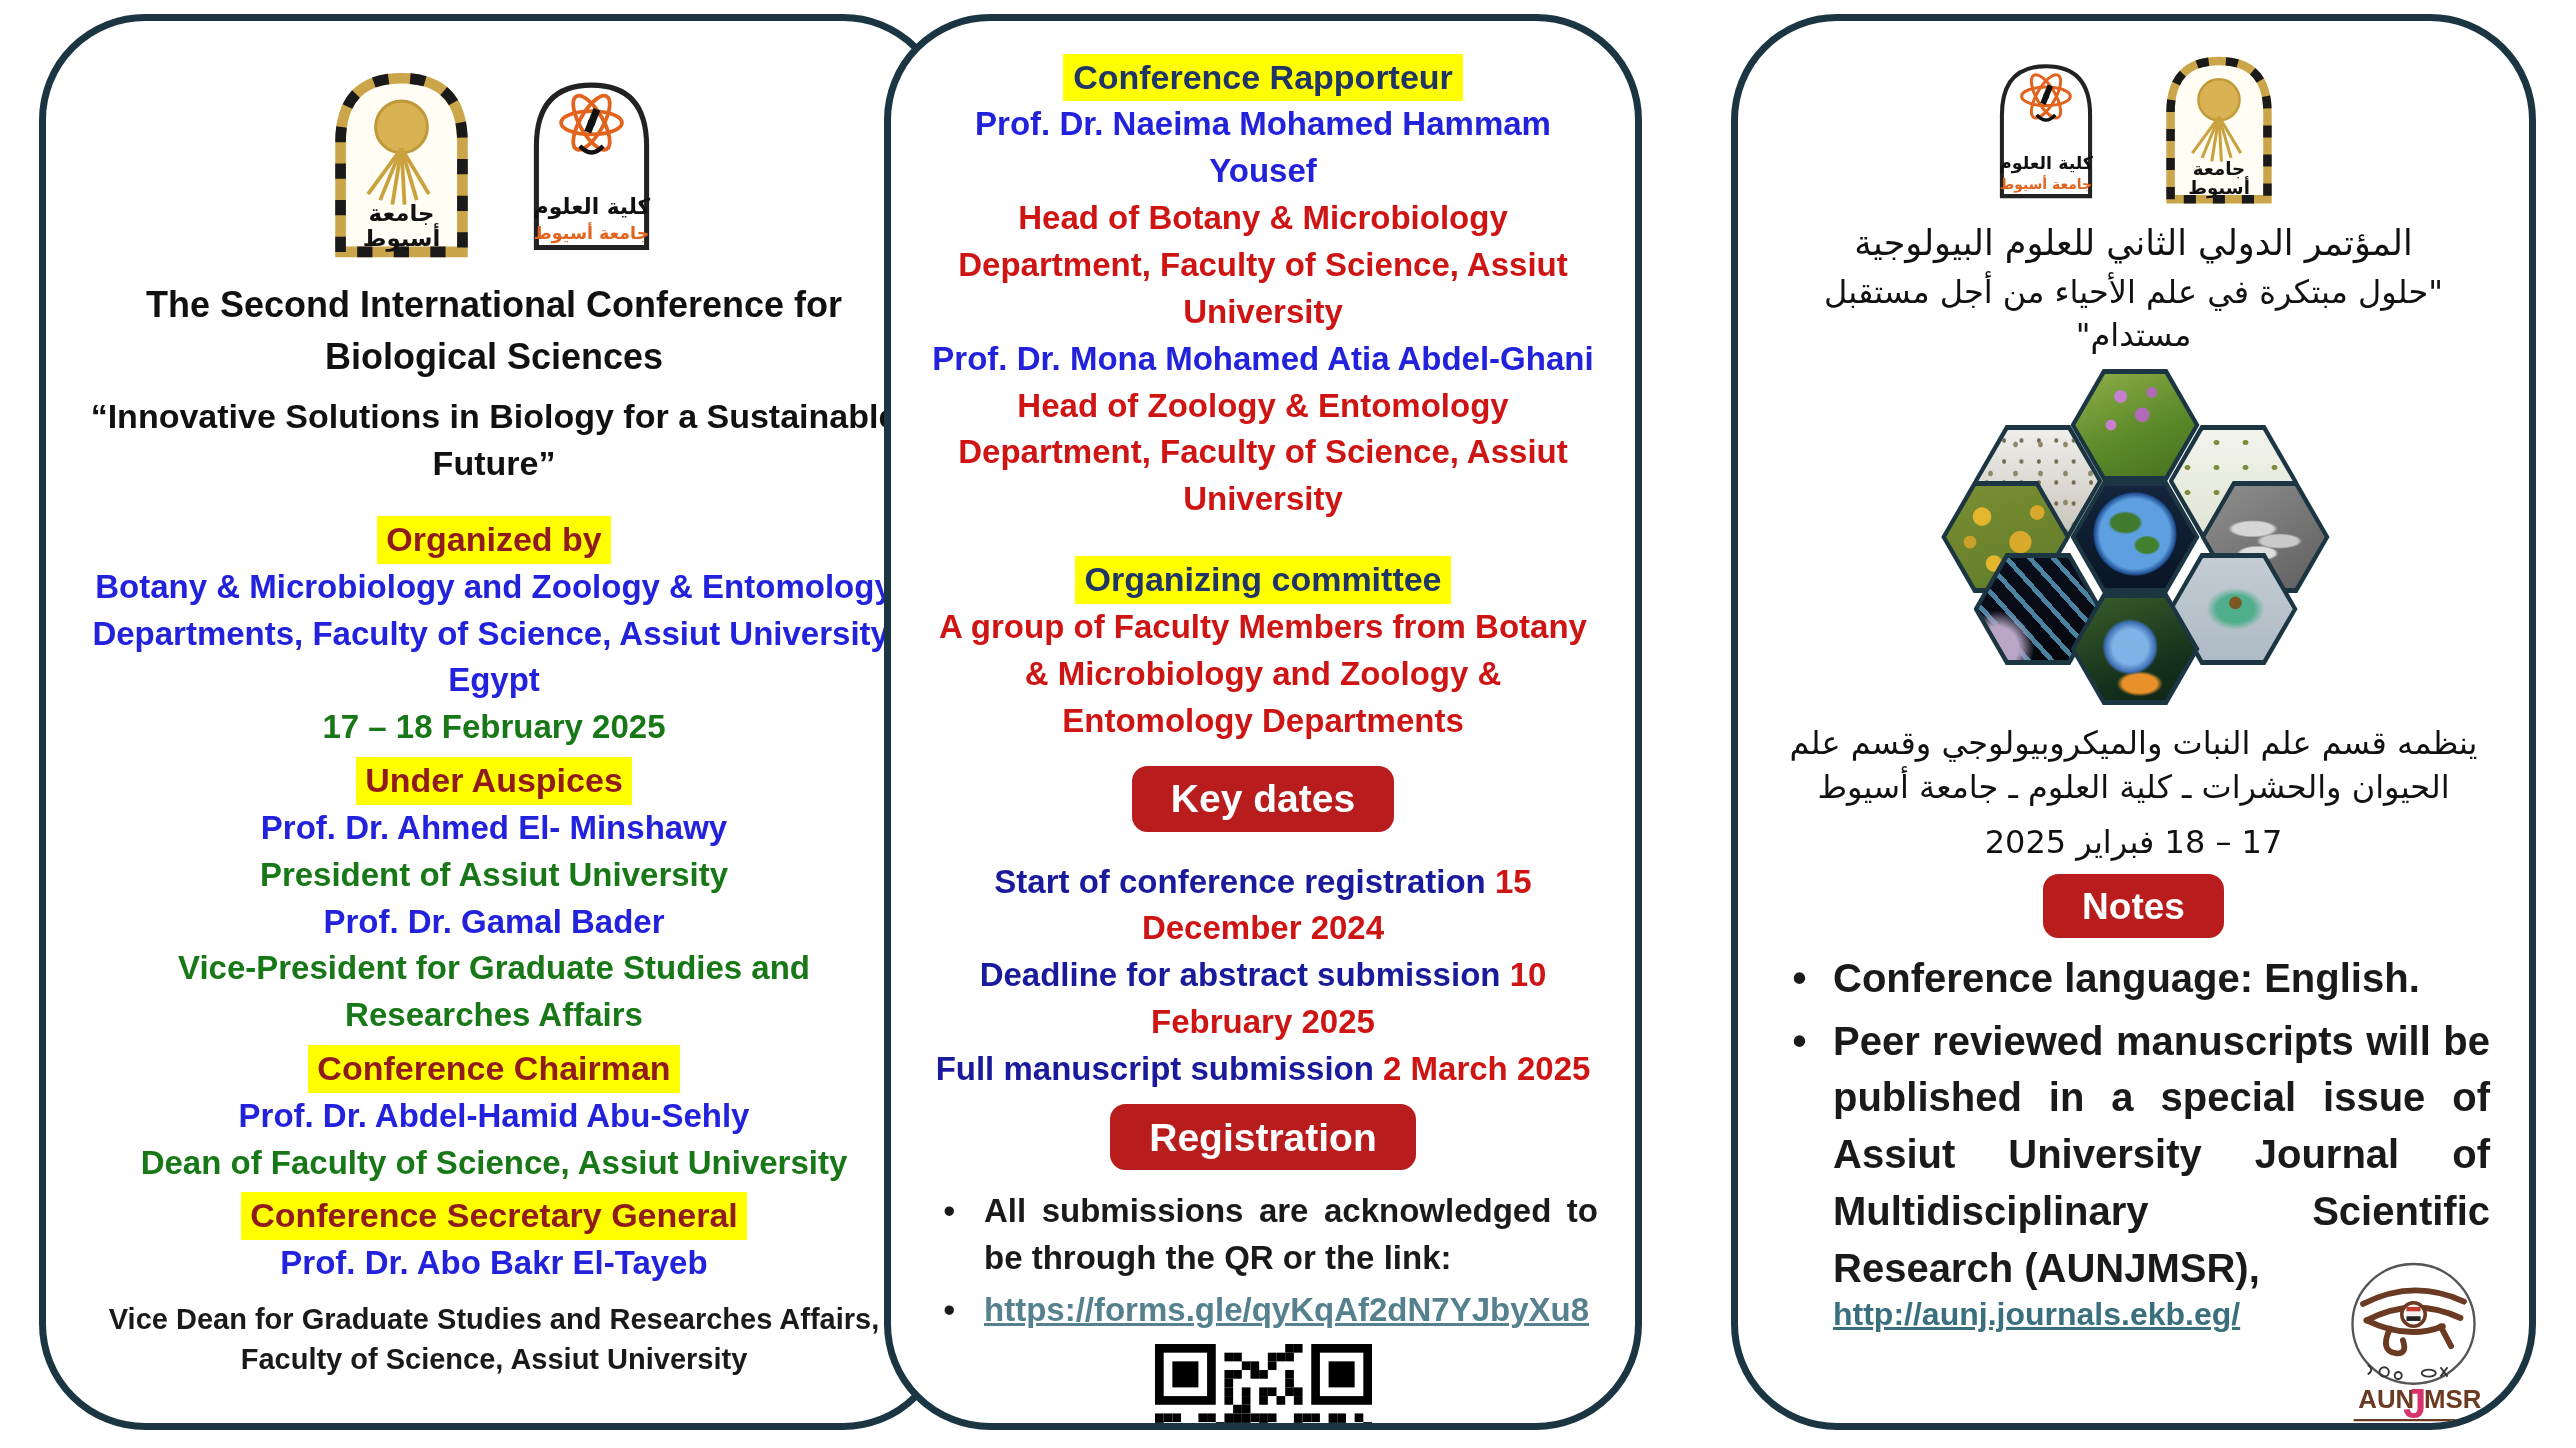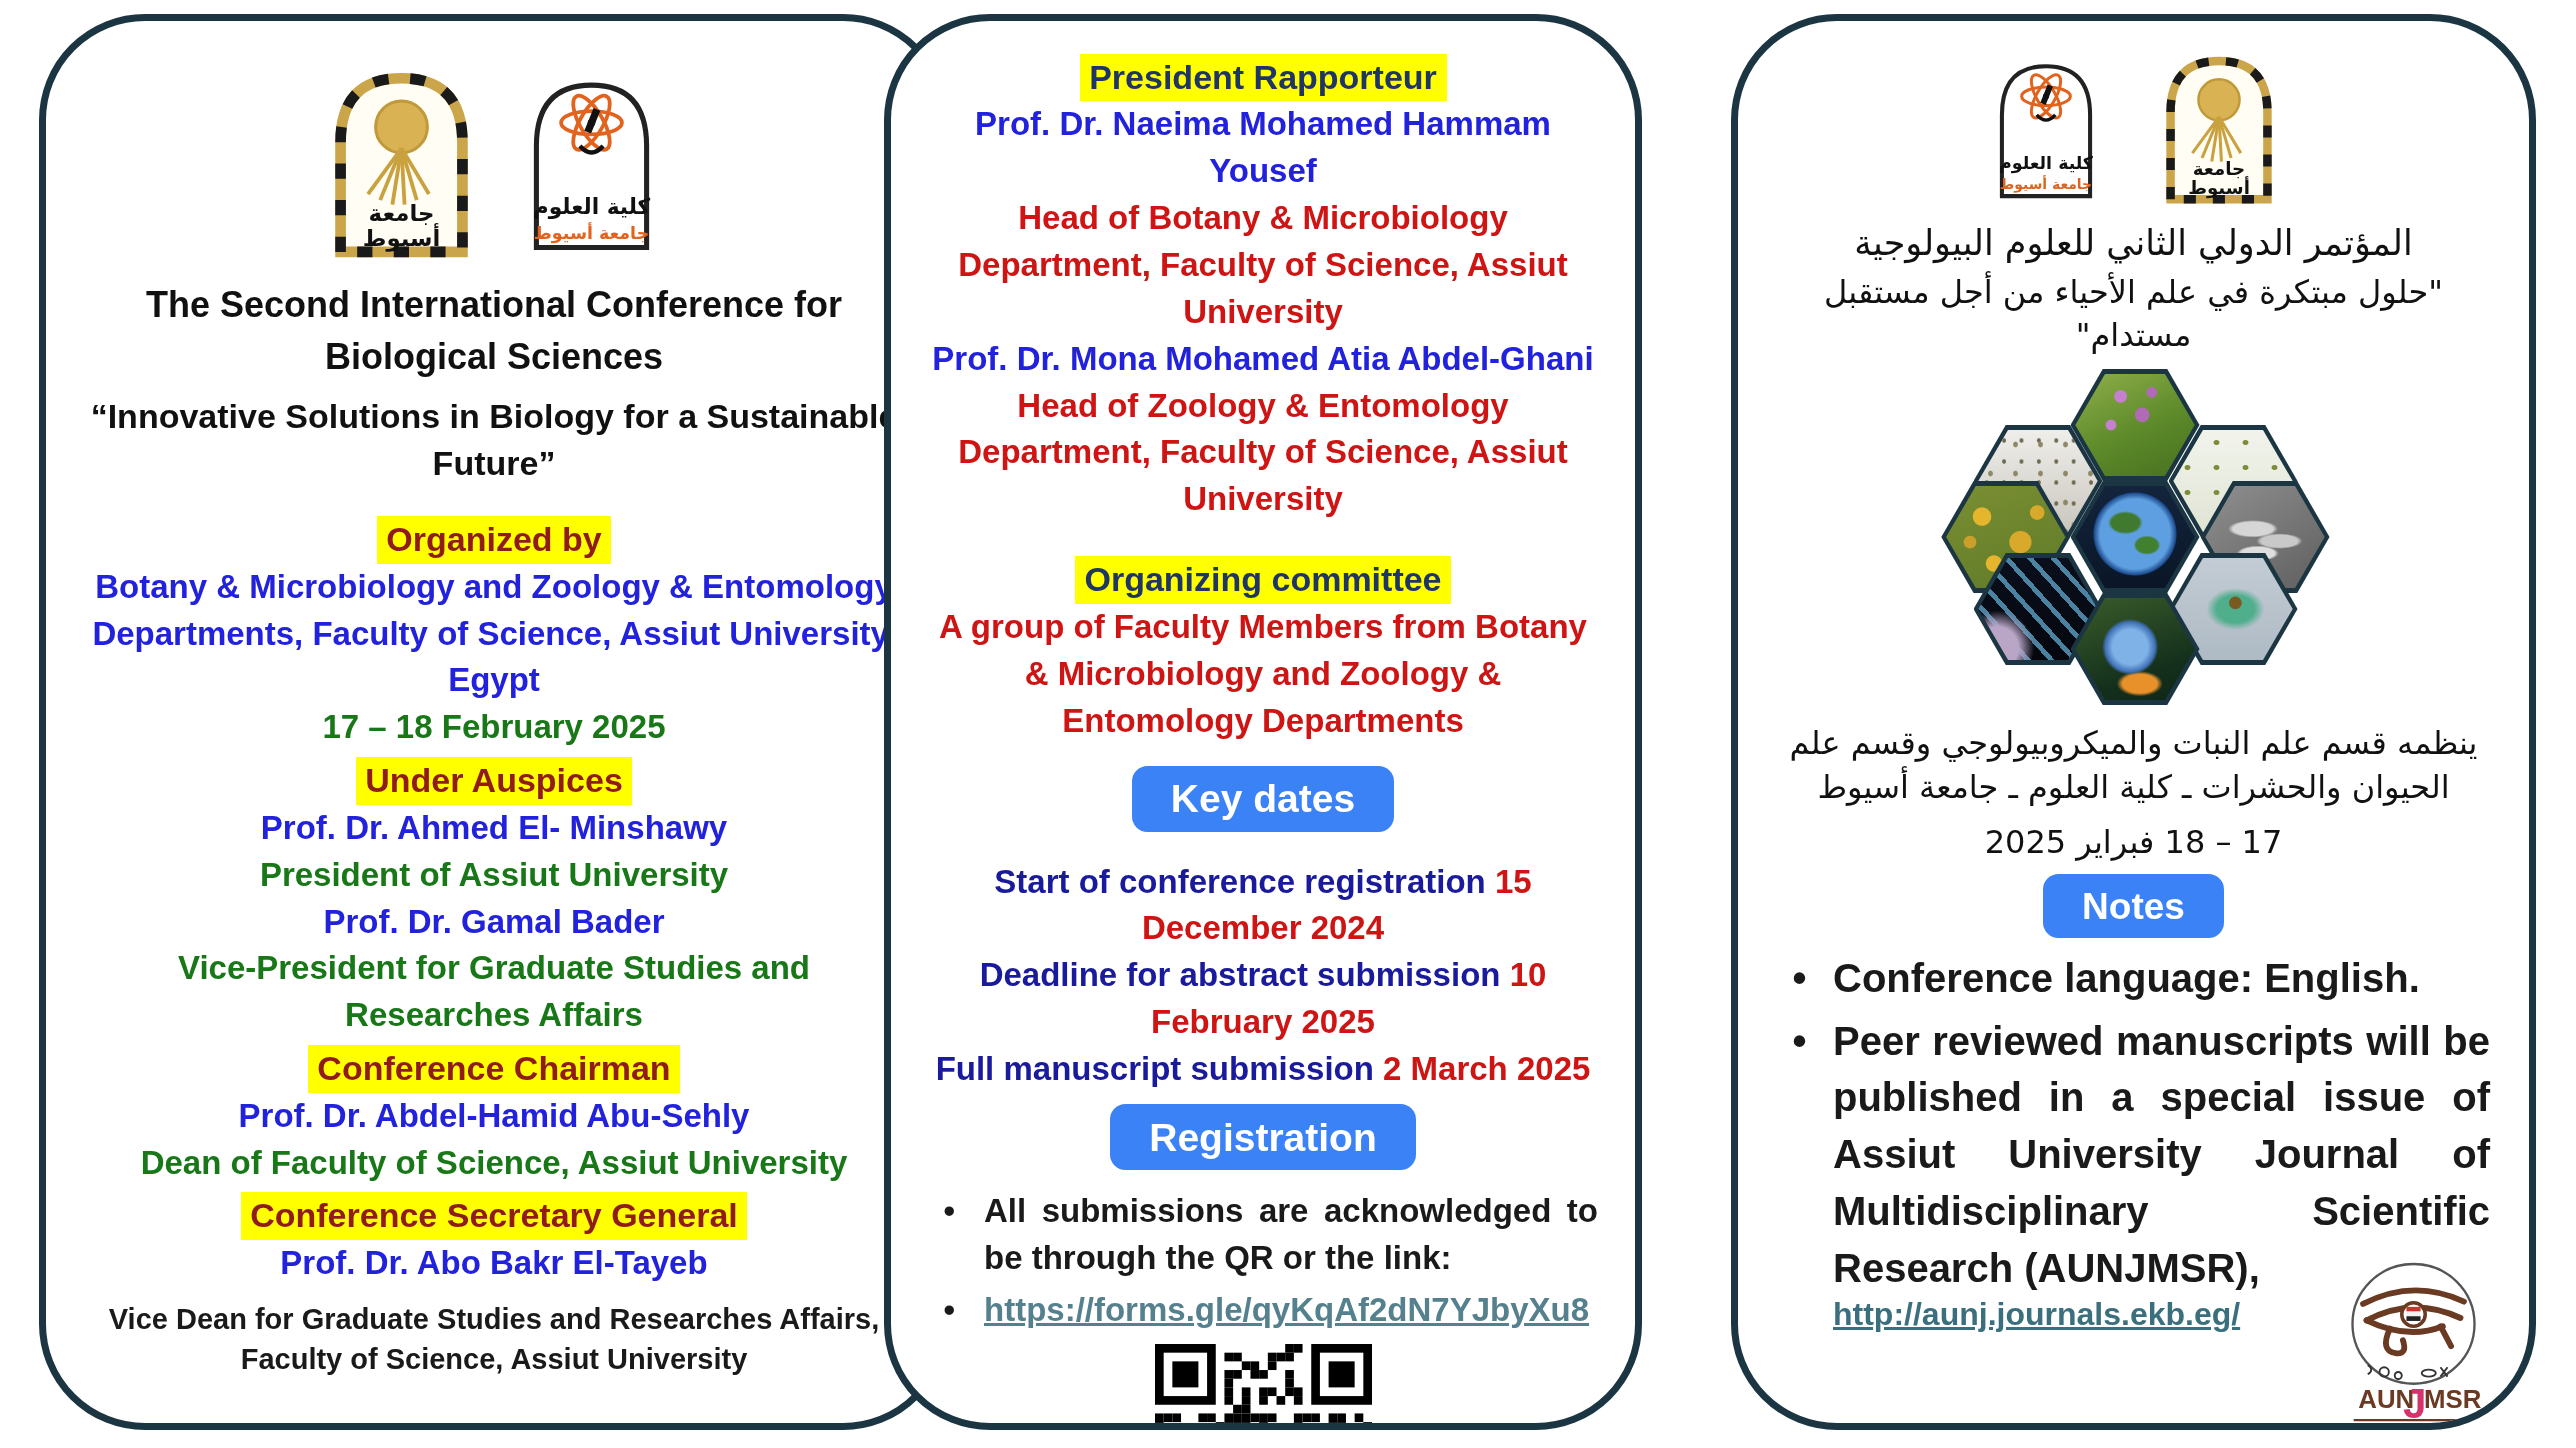--- a/index.html
+++ b/index.html
@@ -32,21 +32,21 @@
   .logo-row{display:flex;justify-content:center;align-items:flex-start;gap:41px;margin-top:13.5px;}
   .logo-row svg{display:block;}
   #panel-left .title{font-size:36px;line-height:1.45;color:#111;margin-top:21px;}
   #panel-left .subtitle{font-size:34px;line-height:1.38;color:#111;margin-top:9.7px;}
   #panel-left .sec-head{margin-top:29px;}
   #panel-left .sec-head.tight{margin-top:5.8px;}
   #panel-left .footer{font-size:29px;line-height:1.4;color:#1a1a1a;margin-top:11.6px;}
 
   
   .btn{
-    display:inline-block;background:#3b82f6;color:#ffffff;
+    display:inline-block;background:#b91c1c;color:#ffffff;
     font-size:39px;line-height:1;padding:13.5px 39px;border-radius:15.5px;
   }
   #panel-mid .gap{height:33px;}
   .bullets{text-align:left;margin-top:17.4px;}
   .bullet{
     position:relative;padding-left:56px;font-size:33px;line-height:1.42;
     color:#1a1a1a;text-align:justify;margin-top:5.8px;
   }
   .bullet:before{content:"•";position:absolute;left:15.5px;top:0;}
   .linktext{color:#55808e;text-decoration:underline;}
@@ -206,21 +206,21 @@
   <div class="heading sec-head tight"><span class="hl maroon">Conference Chairman</span></div>
   <div class="line blue">Prof. Dr. Abdel-Hamid Abu-Sehly</div>
   <div class="line green">Dean of Faculty of Science, Assiut University</div>
 
   <div class="heading sec-head tight"><span class="hl maroon">Conference Secretary General</span></div>
   <div class="line blue">Prof. Dr. Abo Bakr El-Tayeb</div>
   <div class="footer">Vice Dean for Graduate Studies and Researches Affairs,  Faculty of Science, Assiut University</div>
 </div>
 
 <div class="panel" id="panel-mid">
-  <div class="heading"><span class="hl navyhead">President Rapporteur</span></div>
+  <div class="heading"><span class="hl navyhead">Conference Rapporteur</span></div>
   <div class="line blue">Prof. Dr. Naeima Mohamed Hammam Yousef</div>
   <div class="line red">Head of Botany &amp; Microbiology Department, Faculty of Science, Assiut University</div>
   <div class="line blue">Prof. Dr. Mona Mohamed Atia Abdel-Ghani</div>
   <div class="line red">Head of Zoology &amp; Entomology Department, Faculty of Science, Assiut University</div>
 
   <div class="gap"></div>
   <div class="heading"><span class="hl navyhead">Organizing committee</span></div>
   <div class="line red">A group of Faculty Members from Botany &amp; Microbiology and Zoology &amp; Entomology Departments</div>
 
   <div style="margin-top:21px;"><span class="btn">Key dates</span></div>

